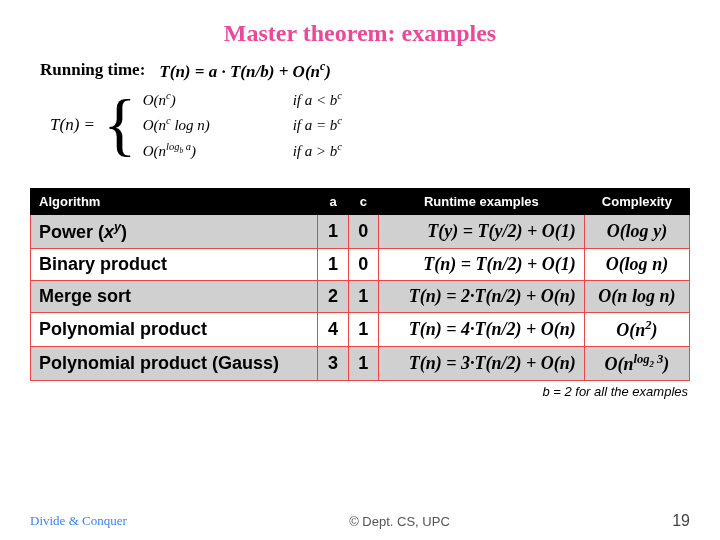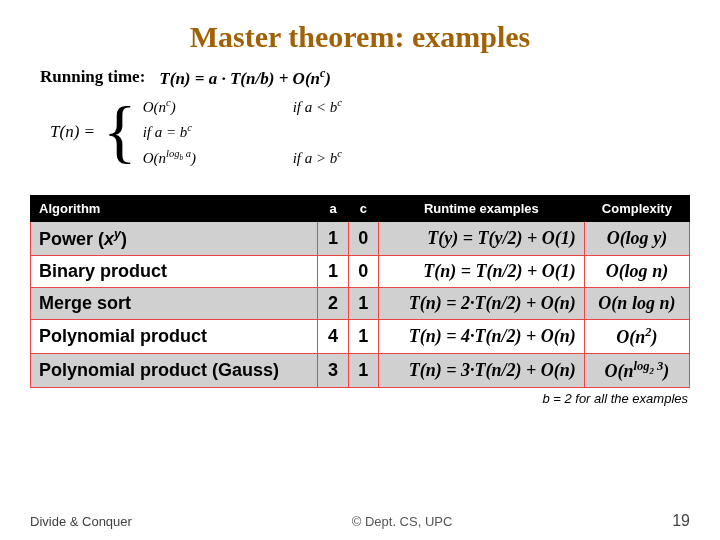--- a/index.html
+++ b/index.html
@@ -16,23 +16,23 @@
     .page {
       width: 720px;
       height: 540px;
       padding: 20px 30px 10px 30px;
       display: flex;
       flex-direction: column;
     }
 
     .title {
       text-align: center;
-      font-size: 30px;
-      font-weight: bold;
-      color: #a16207;
+      font-size: 24px;
+      font-weight: bold;
+      color: #ec4899;
       margin-bottom: 12px;
       font-family: 'Times New Roman', Times, serif;
     }
 
     .running-time-section {
       margin-bottom: 10px;
       padding-left: 10px;
     }
 
     .running-time-row {
@@ -185,22 +185,22 @@
       display: flex;
       justify-content: space-between;
       align-items: center;
       margin-top: auto;
       padding-top: 6px;
       border-top: none;
     }
 
     .footer-left {
       font-size: 13px;
-      font-family: Liberation Sans, sans-serif;
-      color: #404040;
+      font-family: Liberation Serif, serif;
+      color: #3b82f6;
     }
 
     .footer-center {
       font-size: 13px;
       font-family: Arial, sans-serif;
       color: #555;
     }
 
     .footer-right {
       font-size: 16px;
@@ -241,20 +241,23 @@
       <div class="piecewise-cases">
         <div class="piecewise-case">
           <span class="case-expr">
             <i>O</i>(<i>n</i><sup><i>c</i></sup>)
           </span>
           <span class="case-cond">
             if <i>a</i> &lt; <i>b</i><sup><i>c</i></sup>
           </span>
         </div>
         <div class="piecewise-case">
+          <span class="case-expr">
+            <i>O</i>(<i>n</i><sup><i>c</i></sup> log <i>n</i>)
+          </span>
           <span class="case-cond">
             if <i>a</i> = <i>b</i><sup><i>c</i></sup>
           </span>
         </div>
         <div class="piecewise-case">
           <span class="case-expr">
             <i>O</i>(<i>n</i><sup>log<sub><i>b</i></sub> <i>a</i></sup>)
           </span>
           <span class="case-cond">
             if <i>a</i> &gt; <i>b</i><sup><i>c</i></sup>

